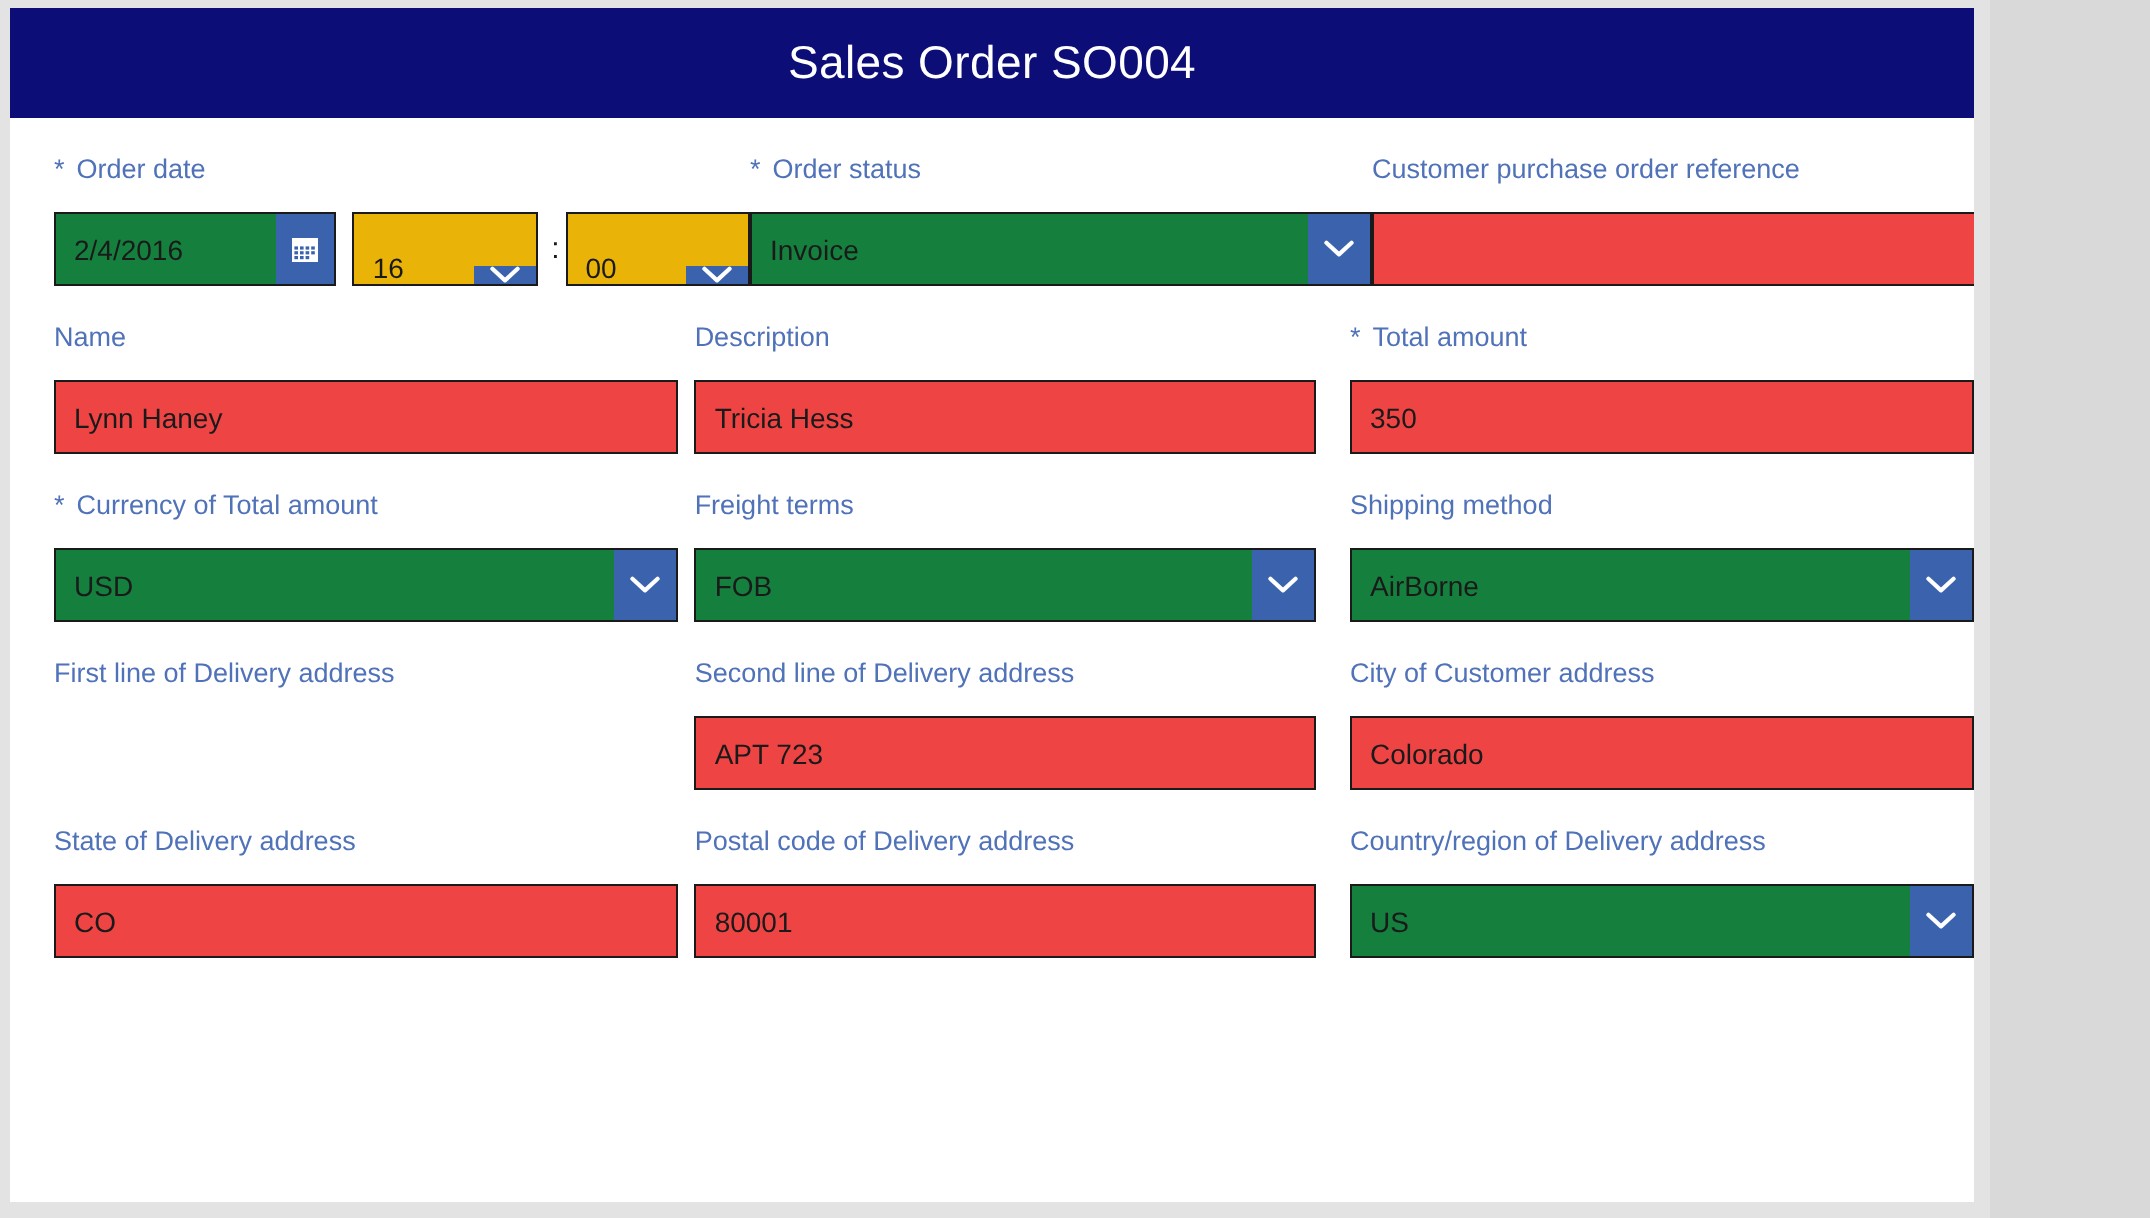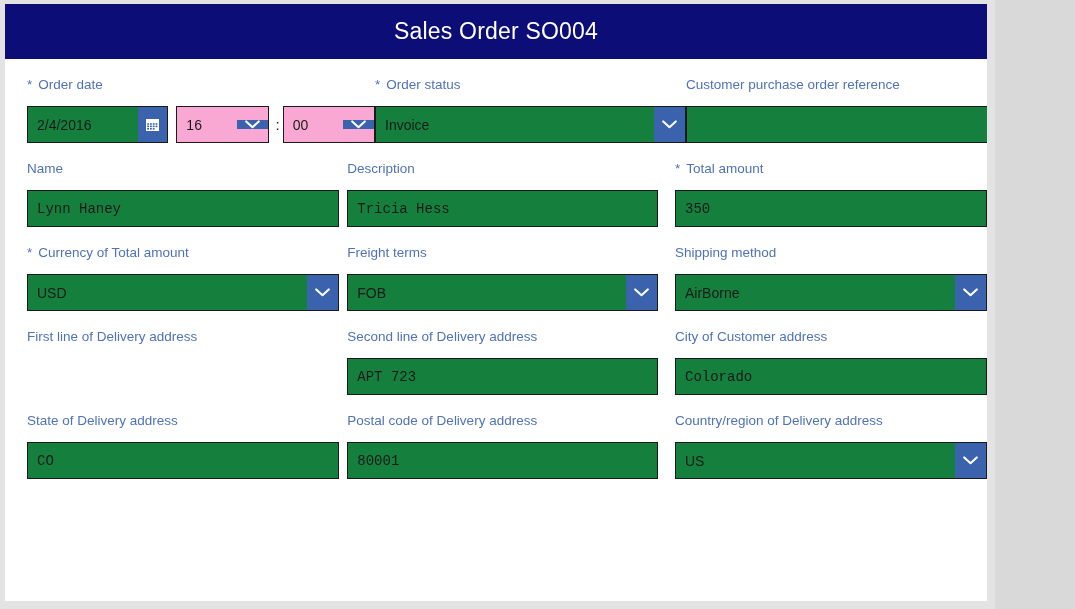--- a/index.html
+++ b/index.html
@@ -60,29 +60,28 @@
     margin-right: 6px;
   }
   .field-wrap {
     display: flex;
     align-items: center;
   }
 
   .txt {
     height: 37px;
     border: 1.6px solid #1a1a1a;
-    background: #15803d;
+    background: #ef4444;
     display: flex;
     align-items: center;
     padding: 14px 9px;
     font-size: 14px;
     color: #1a1a1a;
     overflow: hidden;
     white-space: nowrap;
-    font-family: Liberation Mono, monospace;
   }
   .w-311 { width: 311px; gap: 26px; }
   .w-312 { width: 312px; }
   .w-auto-date { width: 158px; }
 
   .combo {
     height: 37px;
     border: 1.6px solid #1a1a1a;
     background: #15803d;
     display: flex;
@@ -119,22 +118,22 @@
     display: flex;
     align-items: center;
     justify-content: center;
   }
   .cal-icon { display: block; }
 
   .spin {
     height: 37px;
     border: 1.6px solid #1a1a1a;
     display: flex;
-    align-items: center;
-    background: #f9a8d4;
+    align-items: flex-end;
+    background: #eab308;
     margin-left: 8px;
     overflow: hidden;
     gap: 35px;
   }
   .spin .val {
     width: 35px;
     display: flex;
     align-items: center;
     padding-left: 9px;
     font-size: 14px;

